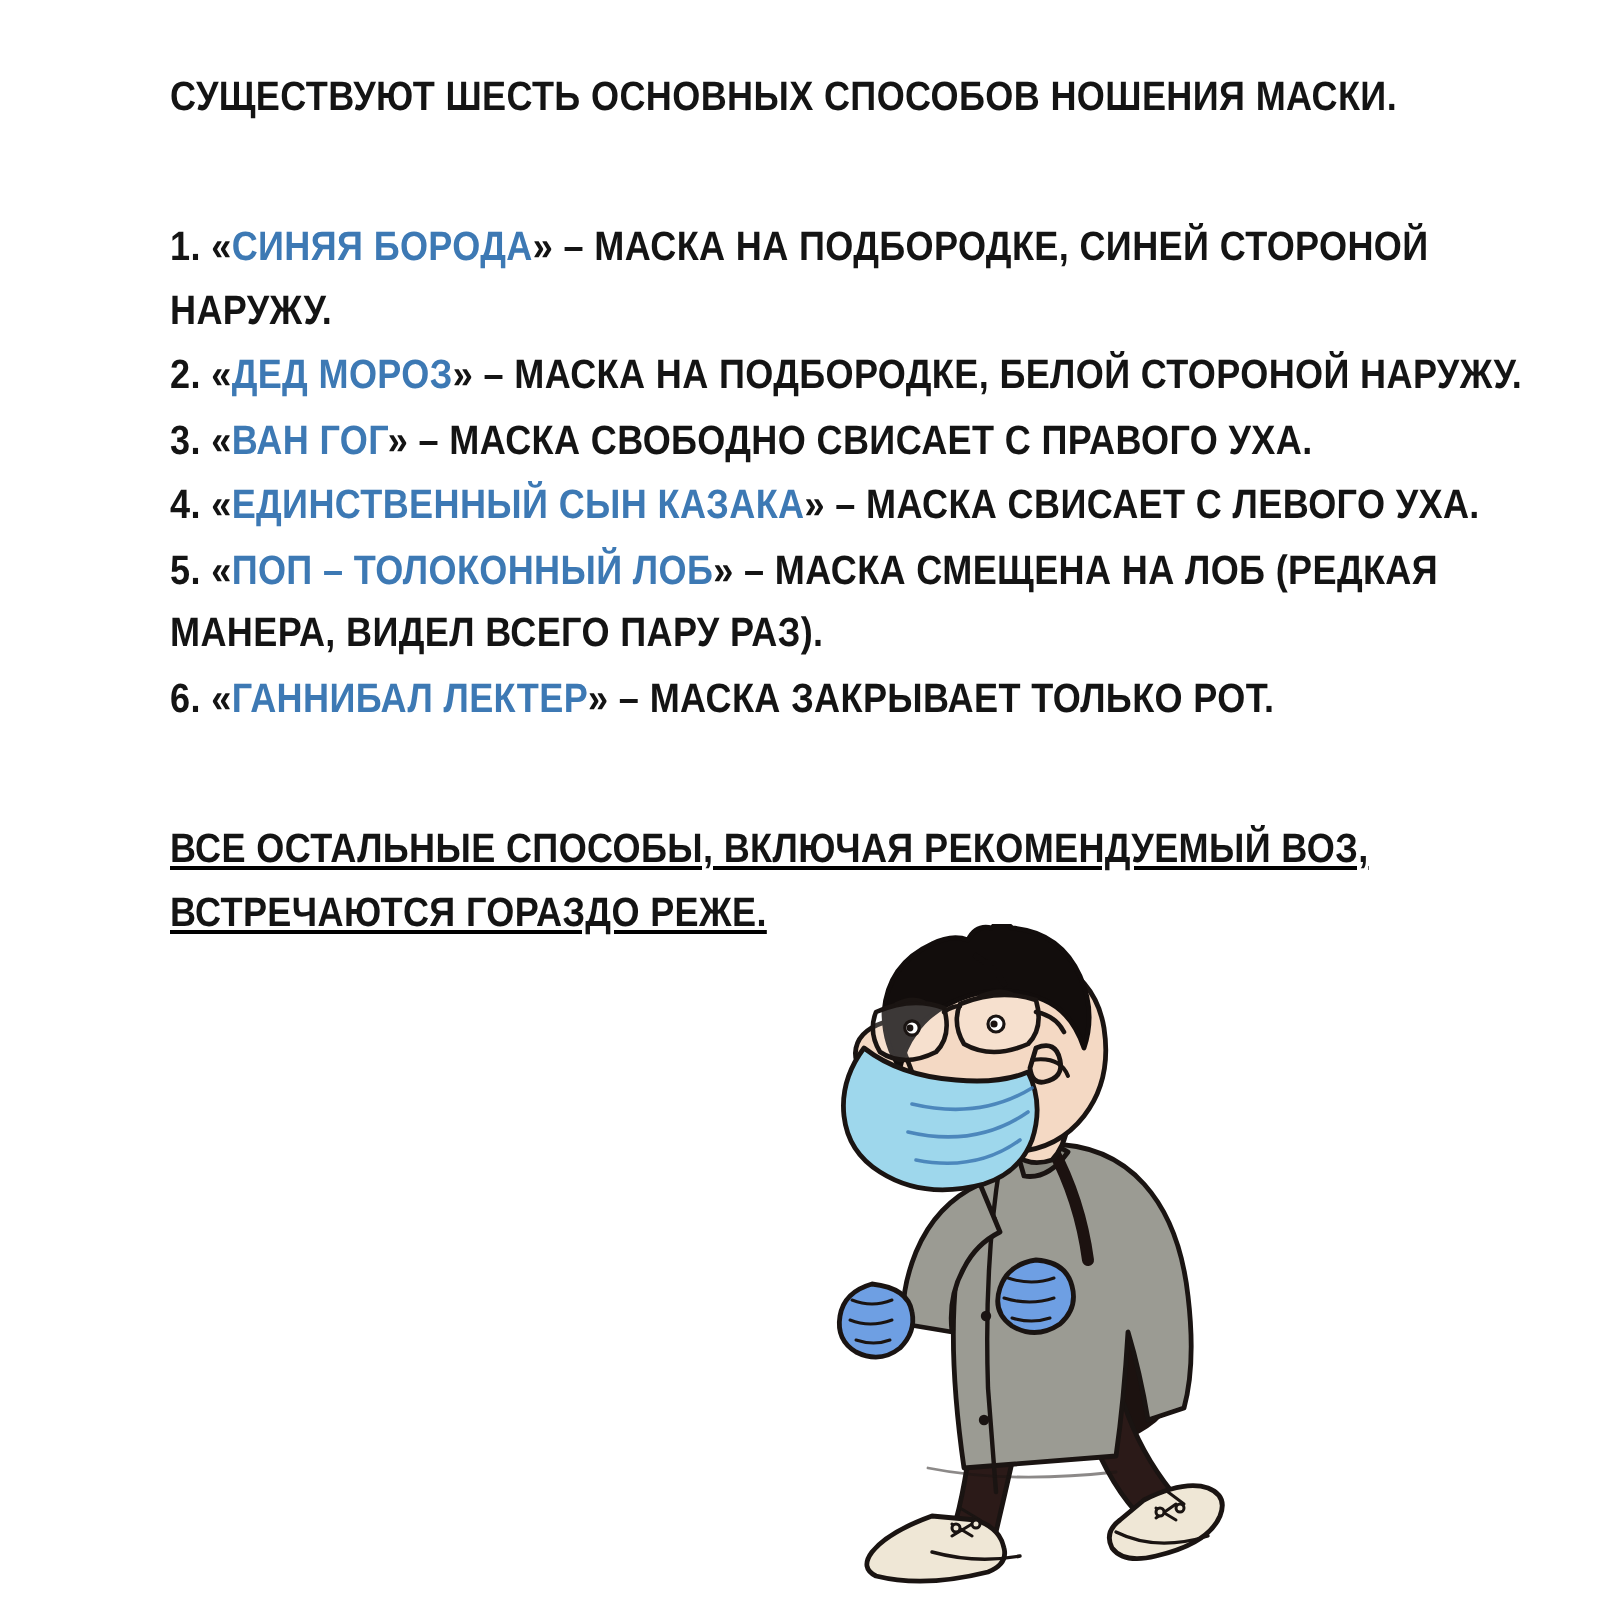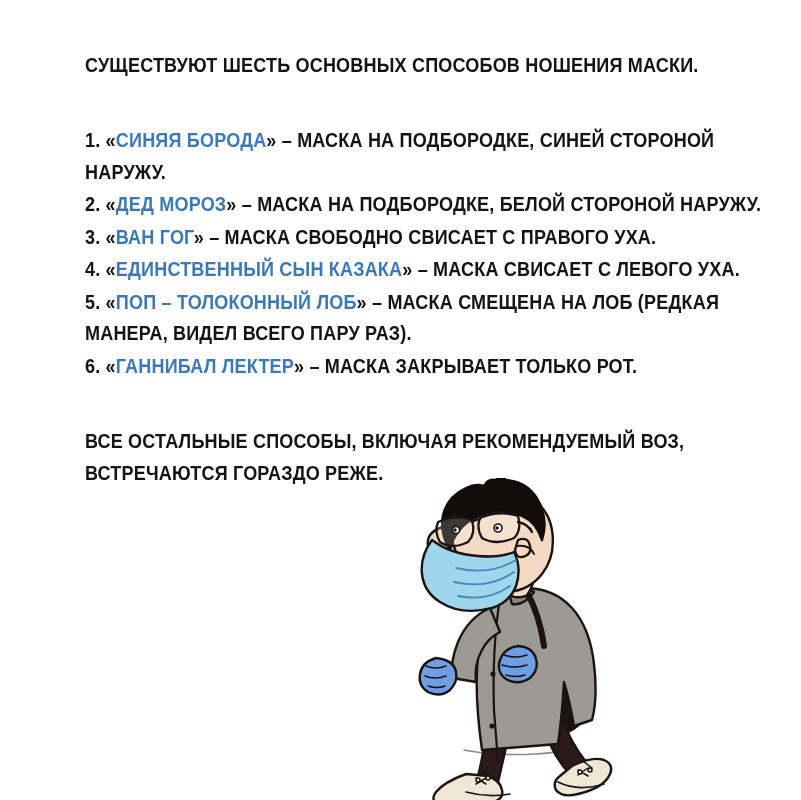--- a/index.html
+++ b/index.html
@@ -11,21 +11,21 @@
     width: 801px;
     height: 800px;
     position: relative;
     overflow: hidden;
     font-family: "Liberation Sans", sans-serif;
   }
 
   
   .sheet {
     position: absolute;
-    left: 0; top: 16px;
+    left: 0; top: 0;
     width: 801px;
     height: 572px;
   }
 
   .text-col {
     position: absolute;
     left: 85px;
     top: 36px;
     width: 690px;
     z-index: 3;
@@ -58,20 +58,21 @@
     width: 113.6%;
     margin: 0 0 1px 0;
   }
 
   .nm {
     color: #3d79b4;
   }
 
   .outro {
     margin-top: 44px;
+    text-decoration: underline;
   }
   .outro-line {
     font-size: 20.5px;
     line-height: 31.5px;
     transform: scaleX(0.88);
     transform-origin: left top;
     width: 113.6%;
     white-space: nowrap;
   }
 

